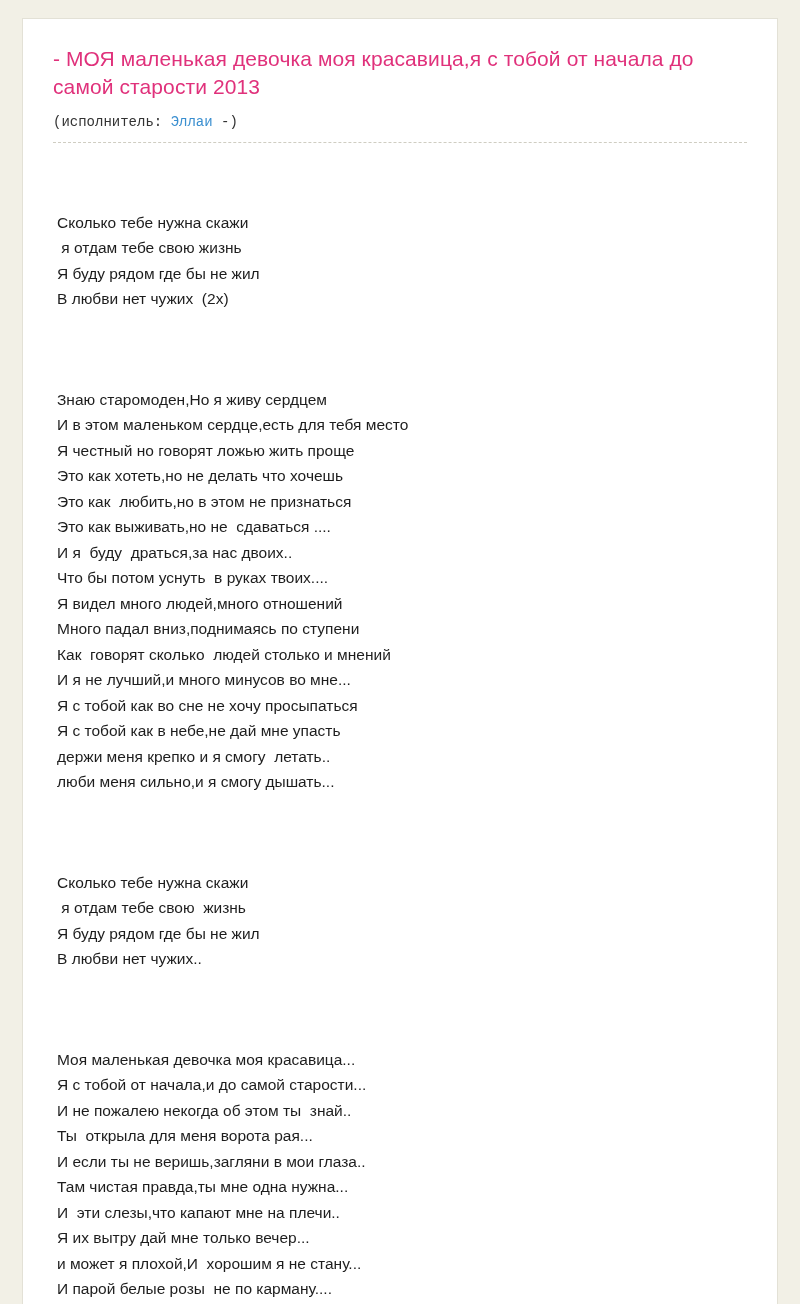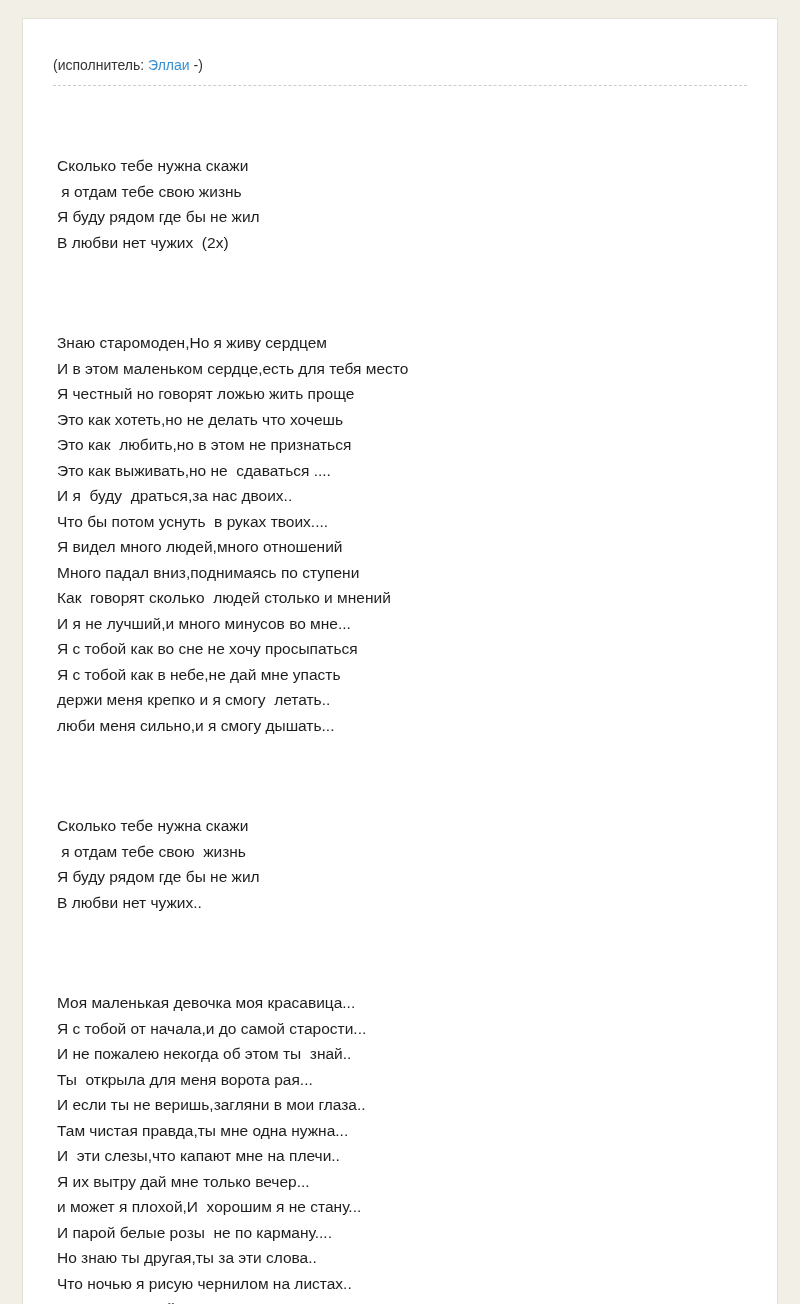--- a/index.html
+++ b/index.html
@@ -34,20 +34,21 @@
     font-weight: normal;
     color: #e0317b;
     letter-spacing: 0.1px;
   }
   .performer-line {
     margin-top: 12px;
     padding-bottom: 12px;
     font-size: 14px;
     color: #333333;
     border-bottom: 1px dashed #cfcdc2;
+    font-family: Liberation Mono, monospace;
   }
   .performer-line a {
     color: #3a8fd0;
     text-decoration: none;
   }
   .lyrics {
     margin-top: 16px;
     font-size: 15.5px;
     line-height: 25.5px;
     color: #1d1d1d;
@@ -60,20 +61,21 @@
   .stanza:last-child {
     margin-bottom: 0;
   }
 </style>
 </head>
 <body>
 
 <div class="page">
   <div class="sheet">
 
+    <h1 class="song-title">- МОЯ маленькая девочка моя красавица,я с тобой от начала до самой старости 2013</h1>
 
     <div class="performer-line">
       <span>(исполнитель: </span><a href="#">Эллаи</a><span> -)</span>
     </div>
 
     <div class="lyrics">
       <p class="stanza">Сколько тебе нужна скажи
  я отдам тебе свою жизнь
 Я буду рядом где бы не жил
 В любви нет чужих  (2х)</p>

